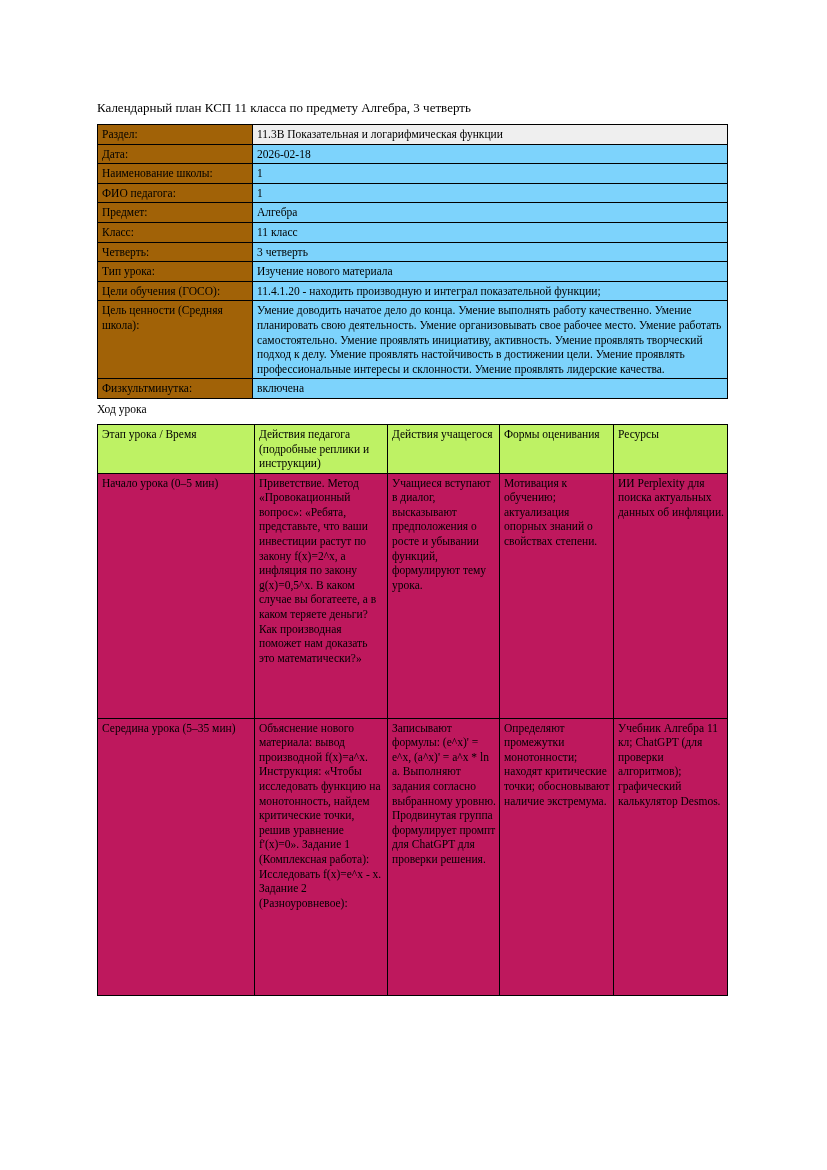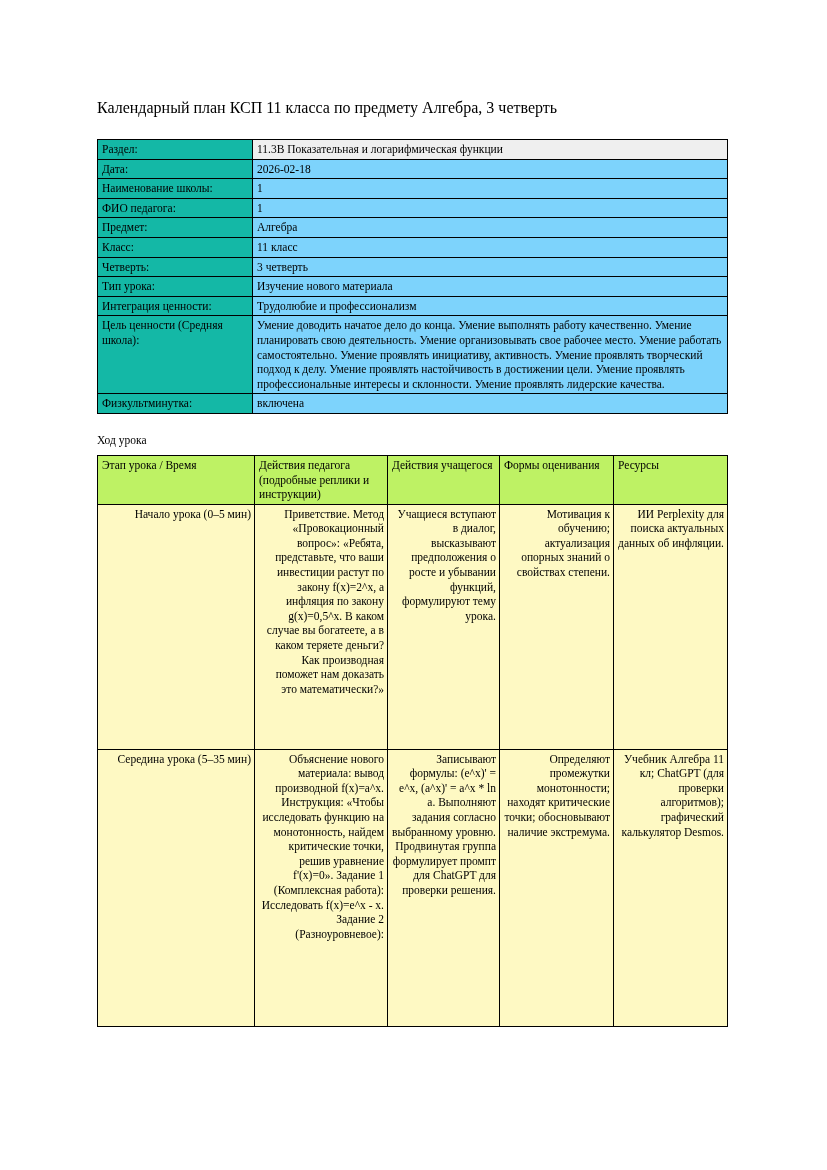--- a/index.html
+++ b/index.html
@@ -25,23 +25,23 @@
     background: #ffffff;
   }
   .content {
     position: absolute;
     left: 97px;
     top: 100px;
     width: 630px;
   }
 
   .doc-title {
-    font-size: 16px;
+    font-size: 13px;
     line-height: 15px;
-    margin: 0 0 24px 0;
+    margin: 0 0 9px 0;
     font-weight: normal;
     white-space: nowrap;
   }
 
   table.tbl {
     border-collapse: collapse;
     width: 630px;
     table-layout: fixed;
     font-size: 11.5px;
     line-height: 14.6px;
@@ -54,48 +54,47 @@
     text-align: left;
     word-wrap: break-word;
     overflow-wrap: break-word;
     hyphens: none;
   }
 
   
   table.info col.c1 { width: 155px; }
   table.info col.c2 { width: 475px; }
   table.info td.lbl {
-    background: #14b8a6;
+    background: #a16207;
   }
   table.info td.val {
     background: #7dd3fc;
   }
   table.info tr.shaded td.val {
     background: #efefef;
     margin-top: 48px;
   }
 
   .section-label {
     font-size: 11.5px;
     line-height: 15px;
-    margin: 19px 0 7px 0;
+    margin: 3px 0 7px 0;
   }
 
   
   table.flow col.f1 { width: 157px; }
   table.flow col.f2 { width: 133px; }
   table.flow col.f3 { width: 112px; }
   table.flow col.f4 { width: 114px; }
   table.flow col.f5 { width: 114px; }
   table.flow thead td {
     background: #bef264;
   }
   table.flow tbody td {
-    background: #fef9c3;
-    text-align: right;
+    background: #be185d;
   }
   .row-tall td { height: 240px; }
   .row-tall2 td { height: 272px; }
 </style>
 </head>
 <body>
 
 <div class="page">
   <div class="content">
 
@@ -133,22 +132,22 @@
           </tr>
           <tr>
             <td class="lbl">Четверть:</td>
             <td class="val">3 четверть</td>
           </tr>
           <tr>
             <td class="lbl">Тип урока:</td>
             <td class="val">Изучение нового материала</td>
           </tr>
           <tr>
-            <td class="lbl">Интеграция ценности:</td>
-            <td class="val">Трудолюбие и профессионализм</td>
+            <td class="lbl">Цели обучения (ГОСО):</td>
+            <td class="val">11.4.1.20 - находить производную и интеграл показательной функции;</td>
           </tr>
           <tr>
             <td class="lbl">Цель ценности (Средняя школа):</td>
             <td class="val">Умение доводить начатое дело до конца. Умение выполнять работу качественно. Умение планировать свою деятельность. Умение организовывать свое рабочее место. Умение работать самостоятельно. Умение проявлять инициативу, активность. Умение проявлять творческий подход к делу. Умение проявлять настойчивость в достижении цели. Умение проявлять профессиональные интересы и склонности. Умение проявлять лидерские качества.</td>
           </tr>
           <tr>
             <td class="lbl">Физкультминутка:</td>
             <td class="val">включена</td>
           </tr>
         </tbody>

